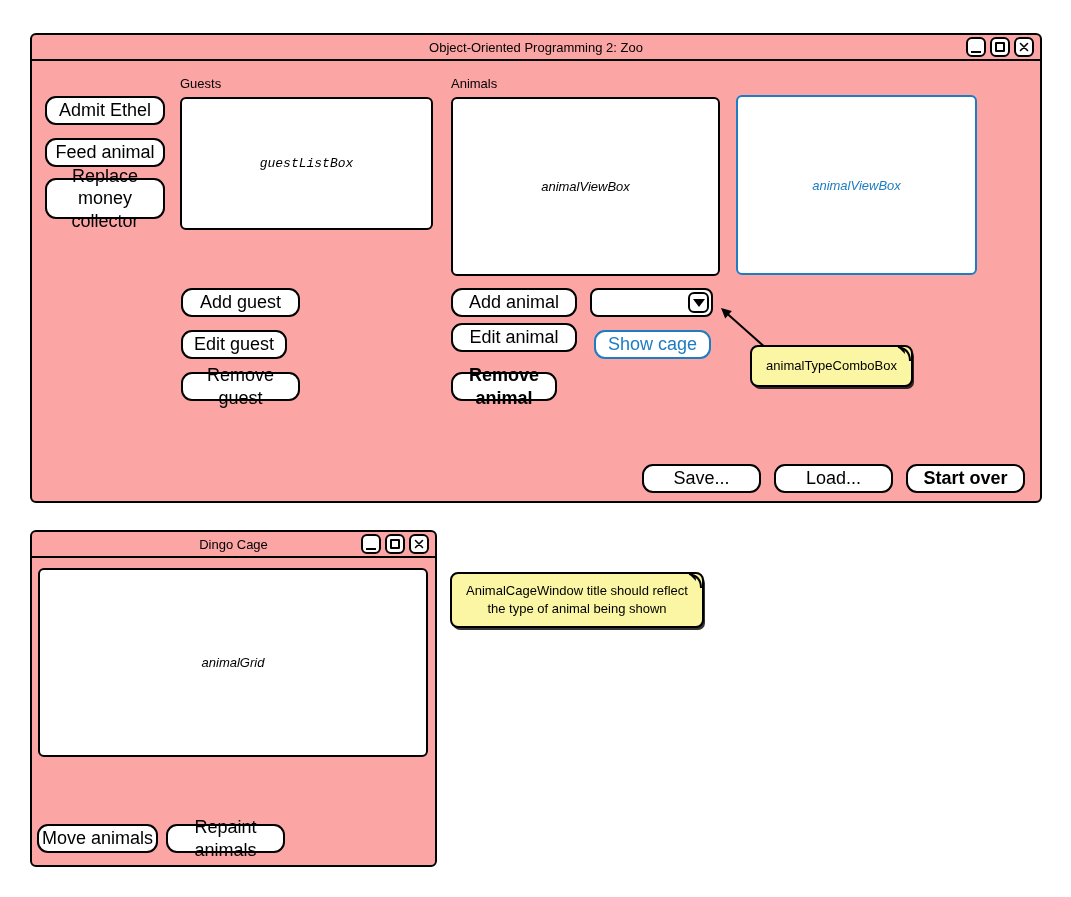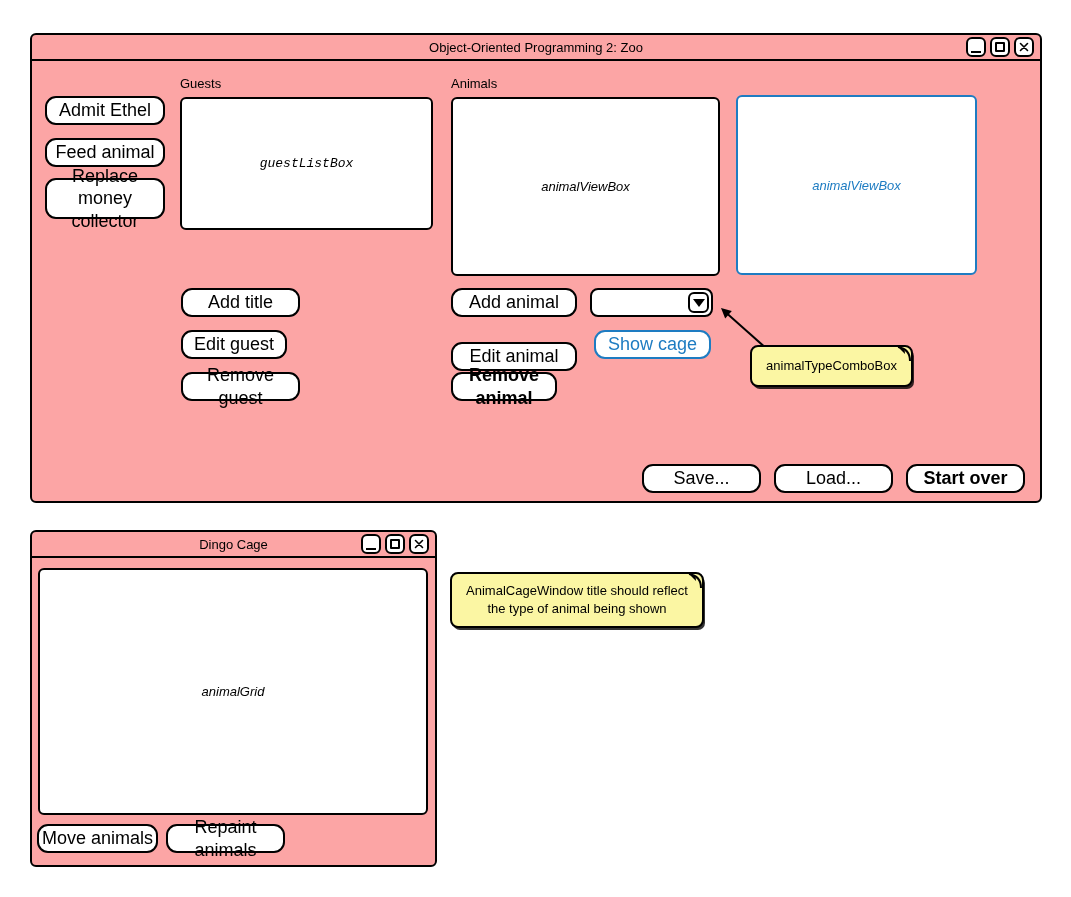--- a/index.html
+++ b/index.html
@@ -71,30 +71,30 @@
       </div>
     </div>
   </div>
 
   <div class="btn" style="left:13px; top:61px; width:120px; height:29px;">Admit Ethel</div>
   <div class="btn" style="left:13px; top:103px; width:120px; height:29px;">Feed animal</div>
   <div class="btn" style="left:13px; top:143px; width:120px; height:41px; padding:2px 8px;">Replace money collector</div>
 
   <div class="label" style="left:148px; top:41px;">Guests</div>
   <div class="box" style="left:148px; top:62px; width:253px; height:133px;font-family:Liberation Mono, monospace;">guestListBox</div>
-  <div class="btn" style="left:149px; top:253px; width:119px; height:29px;">Add title</div>
+  <div class="btn" style="left:149px; top:253px; width:119px; height:29px;">Add guest</div>
   <div class="btn" style="left:149px; top:295px; width:106px; height:29px;">Edit guest</div>
   <div class="btn" style="left:149px; top:337px; width:119px; height:29px;">Remove guest</div>
 
   <div class="label" style="left:419px; top:41px;">Animals</div>
   <div class="box" style="left:419px; top:62px; width:269px; height:179px;">animalViewBox</div>
   <div class="box blue-b blue-t" style="left:704px; top:60px; width:241px; height:180px;">animalViewBox</div>
 
   <div class="btn" style="left:419px; top:253px; width:126px; height:29px;">Add animal</div>
-  <div class="btn" style="left:419px; top:307px; width:126px; height:29px;">Edit animal</div>
+  <div class="btn" style="left:419px; top:288px; width:126px; height:29px;">Edit animal</div>
   <div class="btn" style="left:419px; top:337px; width:106px; height:29px;font-weight:bold;">Remove animal</div>
 
   <div class="combo" style="left:558px; top:253px; width:123px; height:29px;">
     <span class="label" style="left:8px; top:6px;"></span>
     <div class="combo-btn">
       <span class="tri"></span>
     </div>
   </div>
 
   <div class="btn blue-b blue-t" style="left:562px; top:295px; width:117px; height:29px;">Show cage</div>
@@ -128,21 +128,21 @@
         <span class="max-glyph"></span>
       </div>
       <div class="winbtn">
         <svg width="12" height="12" viewBox="0 0 12 12">
           <path d="M2.5 2.5 L9.5 9.5 M9.5 2.5 L2.5 9.5" stroke="#000" stroke-width="1.6" stroke-linecap="round" fill="none"></path>
         </svg>
       </div>
     </div>
   </div>
 
-  <div class="box" style="left:6px; top:36px; width:390px; height:247px;font-style:italic;">animalGrid</div>
+  <div class="box" style="left:6px; top:36px; width:390px; height:189px;font-style:italic;">animalGrid</div>
 
   <div class="btn" style="left:5px; top:292px; width:121px; height:29px;">Move animals</div>
   <div class="btn" style="left:134px; top:292px; width:119px; height:29px;">Repaint animals</div>
 </div>
 
 <div class="note" style="left:450px; top:572px; width:254px; height:56px;">
   <span>AnimalCageWindow title should reflect the type of animal being shown</span>
   <svg class="fold" width="16" height="16" viewBox="0 0 16 16">
     <path d="M2 1 Q14 3 14 15" fill="none" stroke="#000" stroke-width="2"></path>
     <path d="M2 1 Q10 2 9 8 Q5 4 2 1 Z" fill="#000"></path>

